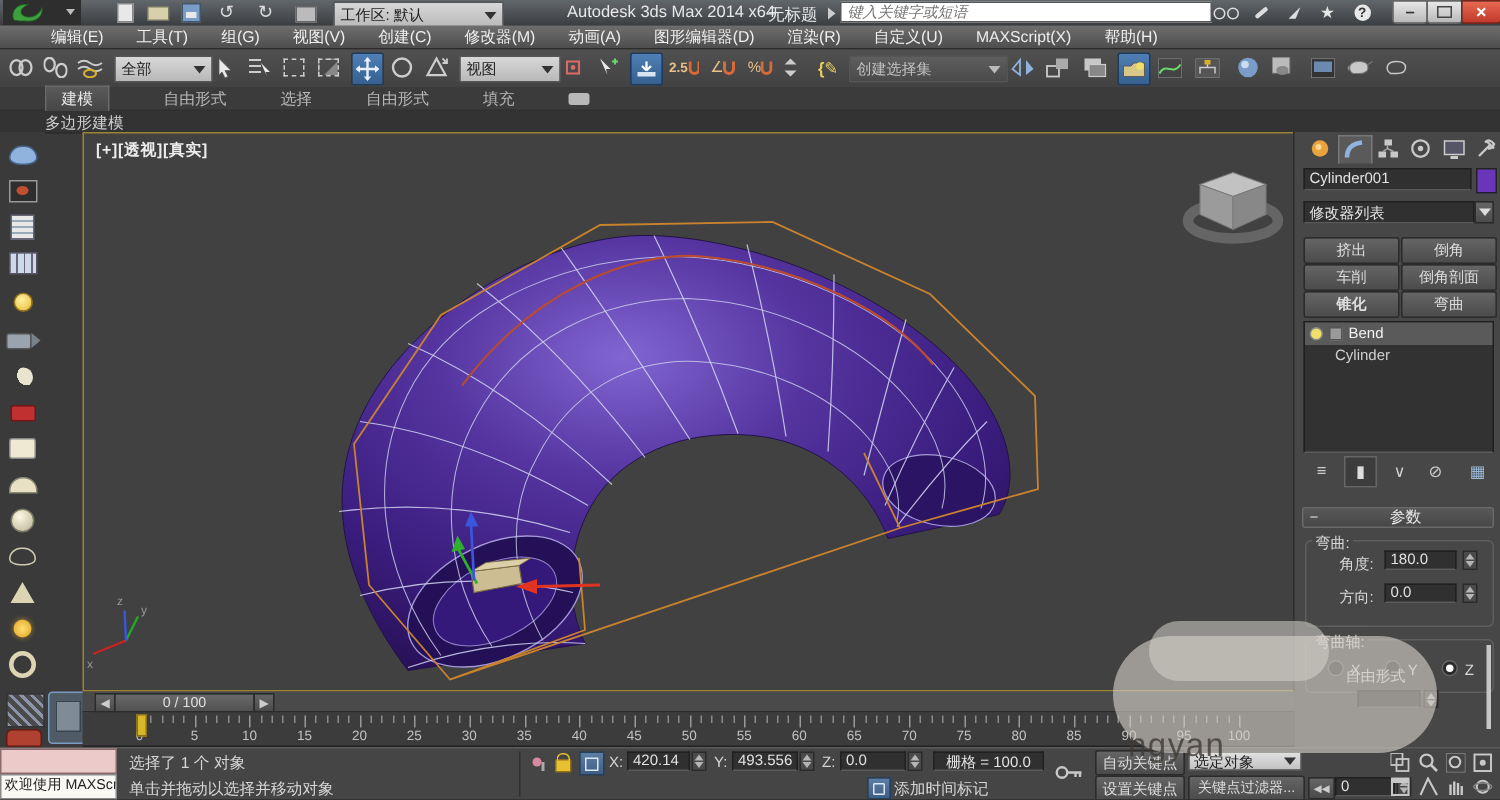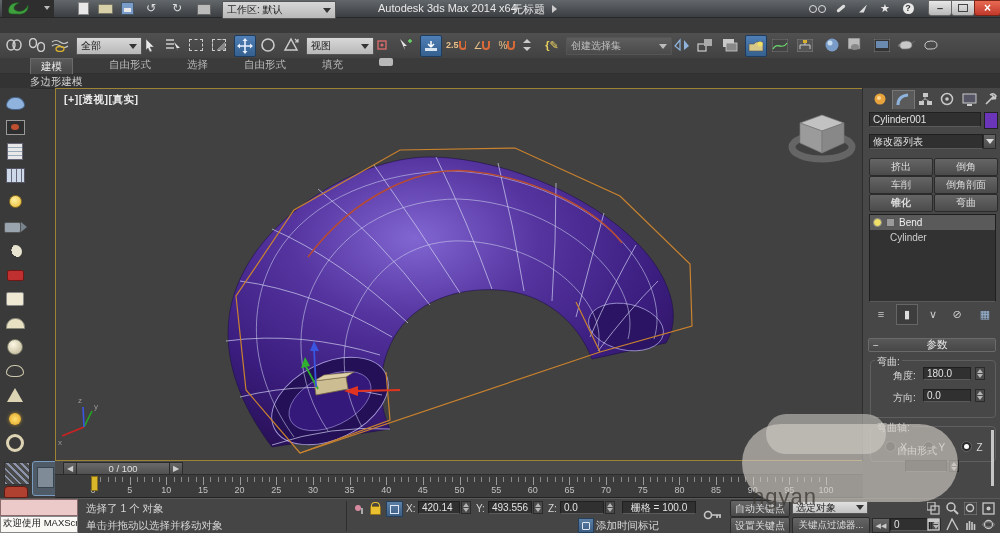--- a/index.html
+++ b/index.html
@@ -14,21 +14,21 @@
   #menubar{left:0;top:17px;width:1000px;height:16px;background:linear-gradient(#6e6e6e,#4e4e4e);border-bottom:1px solid #2c2c2c;display:flex;align-items:center;gap:22px;padding-left:34px;box-sizing:border-box;}
   .menu{color:#efefef;font-size:10.5px;white-space:nowrap;}
   #maintb{left:0;top:33px;width:1000px;height:25px;background:linear-gradient(#505050,#424242);border-bottom:1px solid #2a2a2a;}
   .ti{top:2px;width:20px;height:20px;border-radius:2px;}
   .ti.act{background:linear-gradient(#4f7fb6,#35608f);border:1px solid #1e3c5e;}
   .dd{height:16px;background:linear-gradient(#d8d8d8,#b8b8b8);border:1px solid #555;color:#222;font-size:10px;display:flex;align-items:center;justify-content:space-between;padding:0 4px;border-radius:1px;}
   .dd.dark{background:linear-gradient(#5e5e5e,#4a4a4a);color:#c0c0c0;}
   .dar{width:0;height:0;border-left:4px solid transparent;border-right:4px solid transparent;border-top:5px solid #333;margin-left:4px;}
   .dd.dark .dar{border-top-color:#bbb;}
   
-  #ribtabs{left:0;top:58px;width:1000px;height:16px;background:#3b3b3b;display:flex;align-items:flex-start;gap:36px;padding-left:30px;box-sizing:border-box;border-bottom:1px solid #303030;}
+  #ribtabs{left:0;top:58px;width:1000px;height:16px;background:#3b3b3b;display:flex;align-items:center;gap:36px;padding-left:30px;box-sizing:border-box;border-bottom:1px solid #303030;}
   .rtab{color:#b8b8b8;font-size:10.5px;}
   .rtab.on{background:linear-gradient(#5a5a5a,#464646);border:1px solid #6a6a6a;border-bottom:none;padding:1px 10px;color:#e8e8e8;}
   #ribpanel{left:0;top:74px;width:1000px;height:14px;background:#333;border-bottom:1px solid #2a2a2a;}
   
   #vpwrap{left:55px;top:88px;width:808px;height:373px;border:1px solid #9d8434;background:#414141;box-sizing:border-box;}
   #vplabel{left:8px;top:4px;color:#ececec;font-size:10.5px;font-weight:bold;letter-spacing:.5px;}
   
   #shelf{left:0;top:88px;width:30px;height:410px;background:#3a3a3a;}
   .sic{left:3px;width:24px;height:22px;display:flex;align-items:center;justify-content:center;}
   
@@ -87,20 +87,21 @@
     <div class="a ic" style="left:196px;top:3px;width:16px;height:12px;">
         <div style="width:12px;height:9px;background:#bbb;border:1px solid #666;"></div>
       </div>
     <div class="a dd" style="left:222px;top:1px;width:104px;">
       <span>工作区: 默认</span>
         <span class="dar"></span>
     </div>
     <div class="a tx" style="left:378px;top:2px;font-size:11px;color:#e8e8e8;">Autodesk 3ds Max  2014 x64</div>
     <div class="a tx" style="left:512px;top:2px;font-size:11px;color:#e8e8e8;">无标题</div>
     <div class="a" style="left:552px;top:5px;width:0;height:0;border-top:4px solid transparent;border-bottom:4px solid transparent;border-left:5px solid #ccc;"></div>
+    <input class="a" style="left: 560px; top: 1px; width: 238px; height: 12px; background: rgb(255, 255, 255); border: 1px solid rgb(85, 85, 85); font-size: 10px; font-style: italic; color: rgb(136, 136, 136); padding: 0px 4px;" placeholder="键入关键字或短语">
     <div class="a ic" style="left:808px;top:2px;width:18px;height:13px;">
         <div style="width:6px;height:6px;border:1.5px solid #ddd;border-radius:50%;"></div>
         <div style="width:6px;height:6px;border:1.5px solid #ddd;border-radius:50%;margin-left:1px;"></div>
       </div>
     <div class="a ic" style="left:834px;top:2px;width:14px;height:13px;">
         <div style="width:10px;height:3px;background:#ddd;transform:rotate(-40deg);border-radius:2px;"></div>
       </div>
     <div class="a ic" style="left:856px;top:2px;width:14px;height:13px;">
         <div style="width:8px;height:8px;background:#ddd;clip-path:polygon(0 100%,100% 0,60% 100%);"></div>
       </div>
@@ -108,20 +109,34 @@
     <div class="a ic" style="left:900px;top:1px;width:16px;height:14px;">
         <div style="width:11px;height:11px;border-radius:50%;background:#e8e8e8;color:#333;font-size:9px;font-weight:bold;text-align:center;line-height:11px;">?</div>
       </div>
     <div class="a ic" style="left:928px;top:0;width:22px;height:14px;background:linear-gradient(#e8e8e8,#b8b8b8);border:1px solid #666;border-radius:0 0 3px 3px;color:#333;font-weight:bold;font-size:11px;">–</div>
     <div class="a ic" style="left:951px;top:0;width:22px;height:14px;background:linear-gradient(#e8e8e8,#b8b8b8);border:1px solid #666;border-radius:0 0 3px 3px;">
         <div style="width:8px;height:6px;border:1.5px solid #444;"></div>
       </div>
     <div class="a ic" style="left:974px;top:0;width:25px;height:14px;background:linear-gradient(#e86a52,#c0392b);border:1px solid #7a2317;border-radius:0 0 3px 3px;color:#fff;font-weight:bold;font-size:12px;">×</div>
   </div>
 
+  <div id="menubar" class="a">
+    <span class="menu">编辑(E)</span>
+    <span class="menu">工具(T)</span>
+    <span class="menu">组(G)</span>
+    <span class="menu">视图(V)</span>
+    <span class="menu">创建(C)</span>
+    <span class="menu">修改器(M)</span>
+    <span class="menu">动画(A)</span>
+    <span class="menu">图形编辑器(D)</span>
+    <span class="menu">渲染(R)</span>
+    <span class="menu">自定义(U)</span>
+    <span class="menu">MAXScript(X)</span>
+    <span class="menu">帮助(H)</span>
+  </div>
 
   <div id="maintb" class="a">
     <div class="a ti ic" style="left:4px;">
         <svg width="16" height="14">
           <ellipse cx="5" cy="7" rx="4" ry="5" fill="none" stroke="#ccc" stroke-width="1.5"></ellipse>
           <ellipse cx="11" cy="7" rx="4" ry="5" fill="none" stroke="#ccc" stroke-width="1.5"></ellipse>
         </svg>
       </div>
     <div class="a ti ic" style="left:27px;">
         <svg width="16" height="14">

